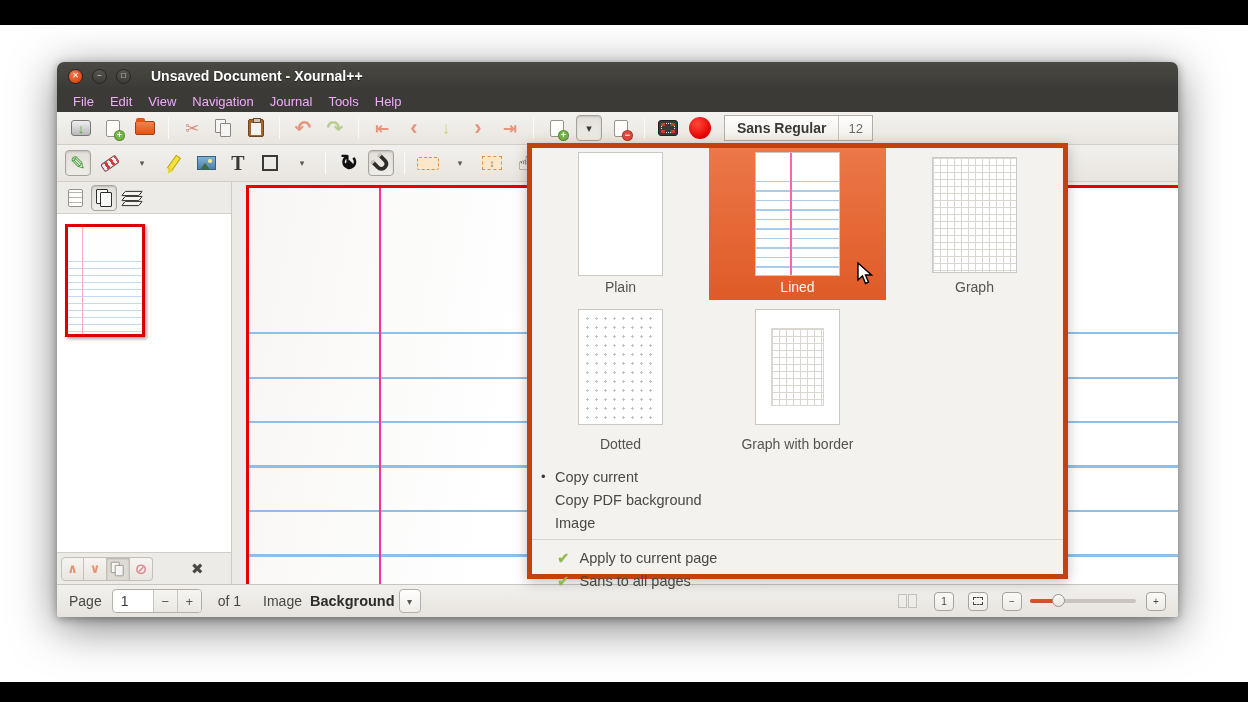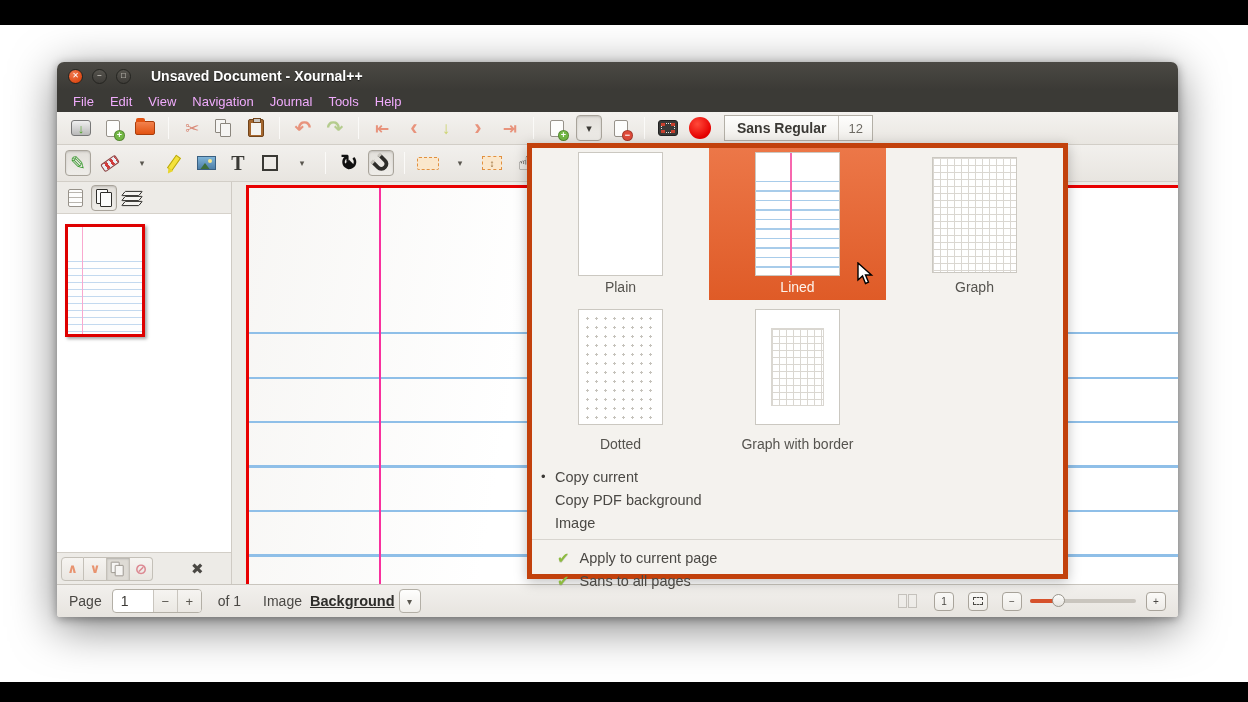--- a/index.html
+++ b/index.html
@@ -140,21 +140,21 @@
     background:linear-gradient(#F2F0ED,#E7E4DF); border-top:1px solid #C9C5BE;
     border-radius:0 0 3px 3px; display:flex; align-items:center; padding:0 12px; }
   .status-label { font-size:14px; color:#4A4844; }
   .spinbox { display:flex; align-items:center; height:24px; margin-left:10px;
     border:1px solid #B3AFA6; border-radius:4px; background:#FFF; overflow:hidden; }
   .spin-val { width:40px; padding-left:8px; font-size:14px; color:#3B3935; }
   .spin-btn { width:24px; height:100%; display:flex; align-items:center; justify-content:center;
     border-left:1px solid #C9C5BE; color:#5A5750; font-size:13px; background:linear-gradient(#F6F4F1,#EBE8E3); }
   .of-label { margin-left:16px; font-size:14px; color:#4A4844; }
   .layer-group { margin-left:22px; display:flex; align-items:center; }
-  .layer-val { font-weight:bold; font-size:14.5px; color:#2E2D2A; margin-left:8px;text-decoration:underline; }
+  .layer-val { font-weight:bold; font-size:14.5px; color:#2E2D2A; margin-left:8px; }
   .layer-drop { width:22px; height:24px; margin-left:4px; border:1px solid #B3AFA6; border-radius:4px;
     background:linear-gradient(#FEFEFD,#EFEDE9); display:flex; align-items:center; justify-content:center;
     font-size:10px; color:#5A5750; }
   .status-right { margin-left:auto; display:flex; align-items:center; }
   .twopage { position:relative; width:20px; height:15px; opacity:.4; margin-right:16px; }
   .twopage .p { position:absolute; top:0; width:9px; height:14px; background:#F2F1EE; border:1px solid #8B867E; }
   .twopage .pa{left:0;} .twopage .pb{left:10px;}
   .mini-btn { width:20px; height:19px; border:1px solid #A9A49B; border-radius:4px;
     background:linear-gradient(#FBFAF8,#EDEBE7); display:flex; align-items:center; justify-content:center;
     font-size:10px; color:#4A4844; margin-right:14px; }

